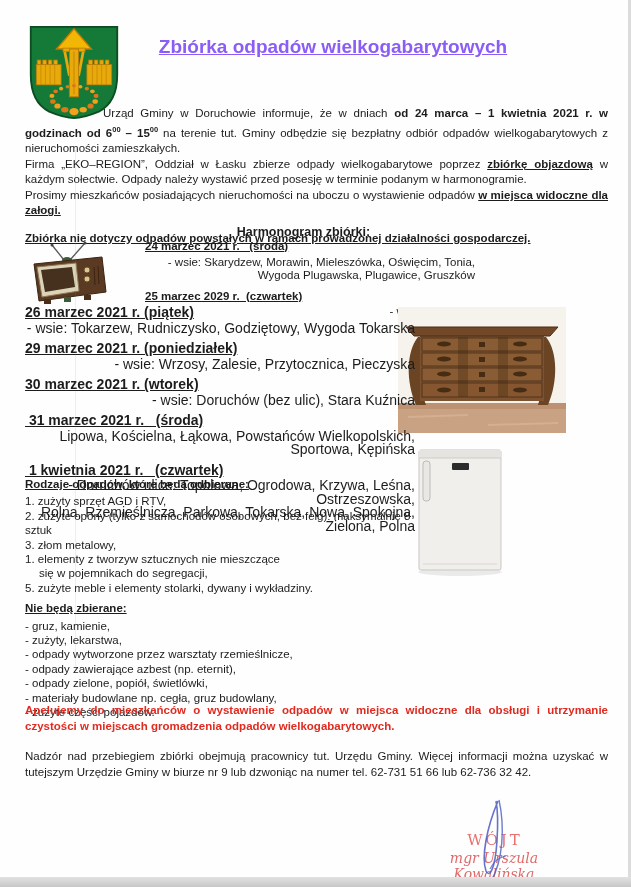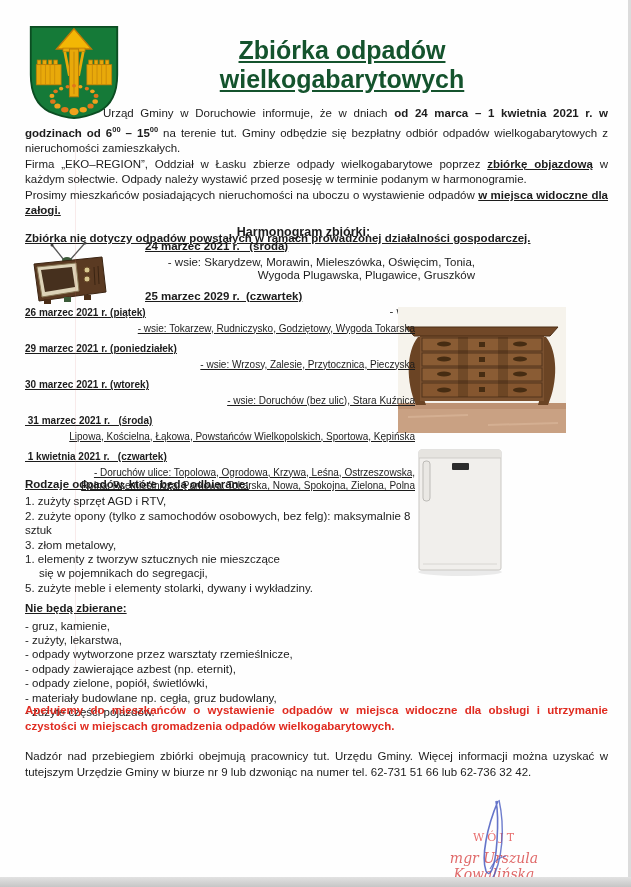--- a/index.html
+++ b/index.html
@@ -2,38 +2,38 @@
 <html><head>
 <meta charset="utf-8">
 <style>
   html,body{margin:0;padding:0;}
   body{width:631px;height:887px;position:relative;background:#ffffff;
        font-family:"Liberation Sans", sans-serif;color:#1c1c1c;overflow:hidden;}
   .page{position:absolute;inset:0;background:#fefefe;}
 
   
   .coa{position:absolute;left:28px;top:24px;width:92px;height:96px;}
-  .title{position:absolute;left:122px;top:36px;width:440px;text-align:center;
-         font-size:25px;font-weight:bold;text-decoration:underline;color:#14532d;}
+  .title{position:absolute;left:113px;top:36px;width:440px;text-align:center;
+         font-size:19px;font-weight:bold;text-decoration:underline;color:#8b5cf6;}
 
   
   .intro{position:absolute;left:25px;top:106px;width:583px;font-size:11.5px;
          line-height:15.6px;text-align:justify;}
   .intro p{margin:0;}
   .p1{text-indent:78px;}
   .b{font-weight:bold;}
   .bu{font-weight:bold;text-decoration:underline;}
   sup{font-size:7.5px;font-weight:bold;}
   .p4{font-weight:bold;text-decoration:underline;margin-top:12px !important;text-align:left;}
 
   
   .sched-head{position:absolute;left:0;top:225px;width:607px;text-align:center;
               font-size:12.5px;font-weight:bold;}
   .group1{position:absolute;left:145px;top:240px;width:330px;font-size:11.5px;line-height:13.5px;}
-  .group2{position:absolute;left:25px;top:306px;width:390px;font-size:10px;line-height:13.5px;text-decoration:underline;}
+  .group2{position:absolute;left:25px;top:306px;width:390px;font-size:14px;line-height:13.5px;}
   .entry{margin-bottom:7px;}
   .date{font-weight:bold;text-decoration:underline;white-space:pre;margin-bottom:2px;}
   .vline{white-space:pre-wrap;text-align:right;}
   .cont{padding-left:7px;}
 
   
   .tv{position:absolute;left:22px;top:240px;width:95px;height:65px;}
   .dresser{position:absolute;left:398px;top:307px;width:168px;height:126px;}
   .fridge{position:absolute;left:413px;top:446px;width:95px;height:133px;}
 
@@ -44,21 +44,21 @@
   .acc-cont{padding-left:14px;}
 
   
   .appeal{position:absolute;left:25px;top:702px;width:583px;font-size:11.5px;line-height:16px;
           font-weight:bold;color:#e02b20;text-align:justify;}
   .footer{position:absolute;left:25px;top:748px;width:583px;font-size:11.5px;line-height:16px;
           text-align:justify;}
 
   
   .stamp-title{position:absolute;left:455px;top:831px;width:80px;text-align:center;
-               font-size:11px;letter-spacing:3px;color:#e87070;font-family:"DejaVu Serif",serif;}
+               font-size:15px;letter-spacing:3px;color:#e87070;font-family:"DejaVu Serif",serif;}
   .stamp-name{position:absolute;left:436px;top:850px;width:116px;text-align:center;
               font-size:14px;font-style:italic;color:#e06a6a;font-family:"DejaVu Serif",serif;}
   .sig-svg{position:absolute;left:476px;top:799px;width:40px;height:84px;}
 
   
   .bottom-bar{position:absolute;left:0;top:877px;width:631px;height:10px;
               background:linear-gradient(#e2e2e2,#c6c6c6);}
   .right-edge{position:absolute;left:628px;top:0;width:3px;height:887px;background:#dcdcdc;}
   .fold-line{position:absolute;left:75px;top:150px;width:1px;height:520px;
              background:rgba(215,110,110,0.14);}

